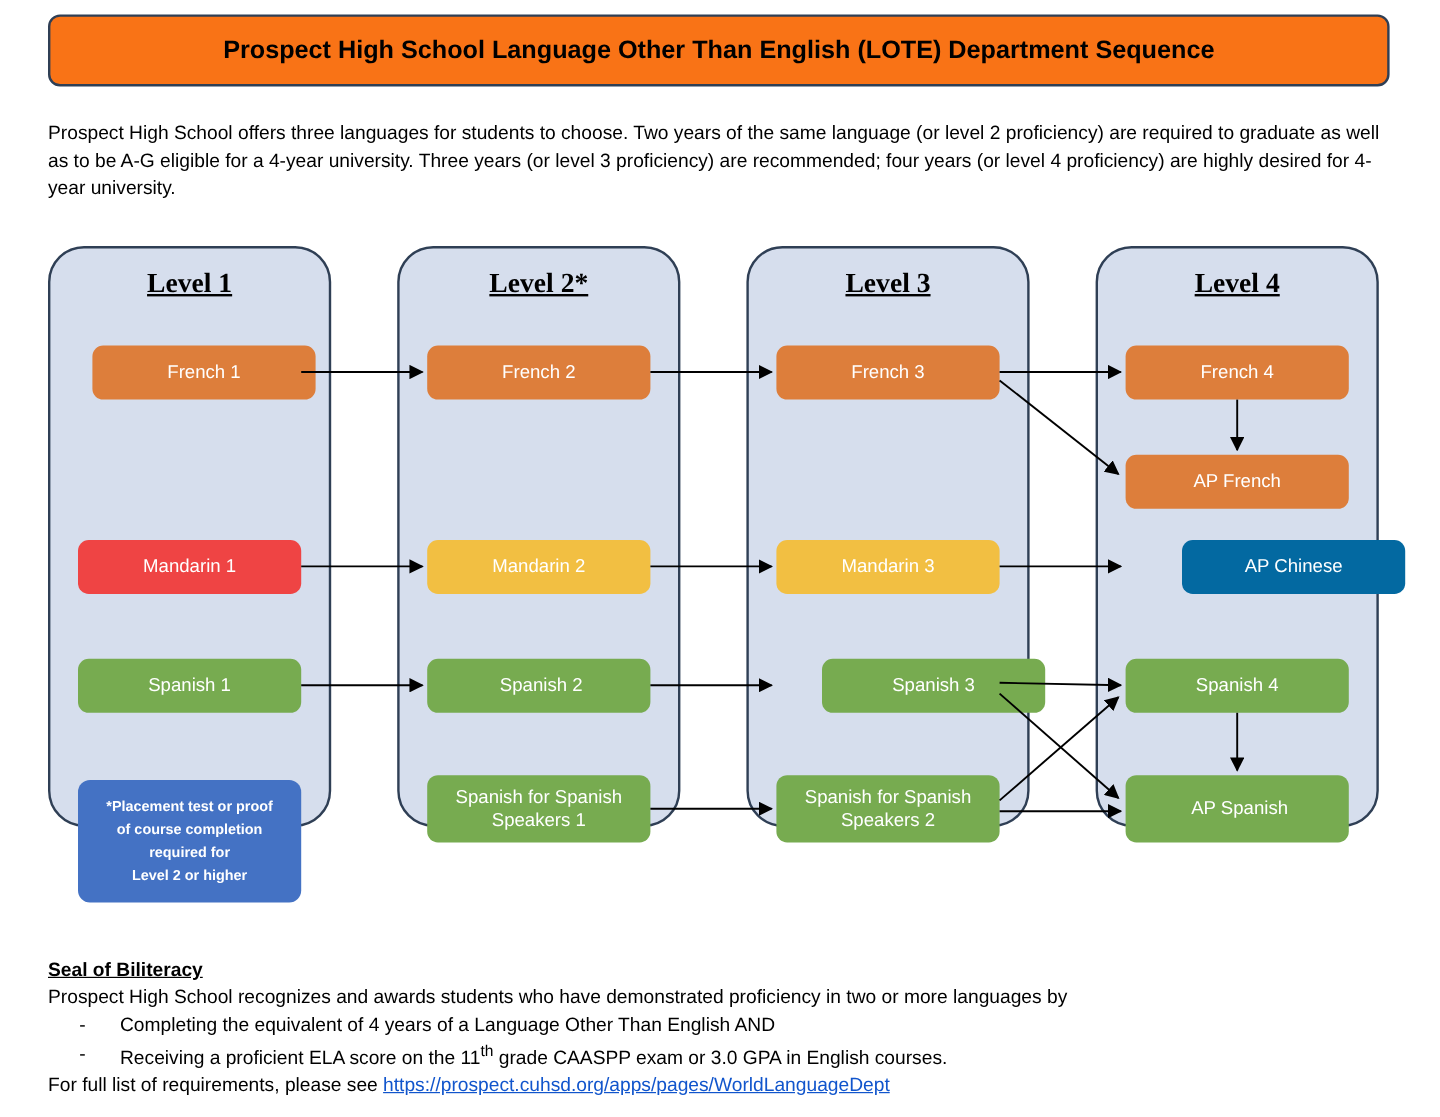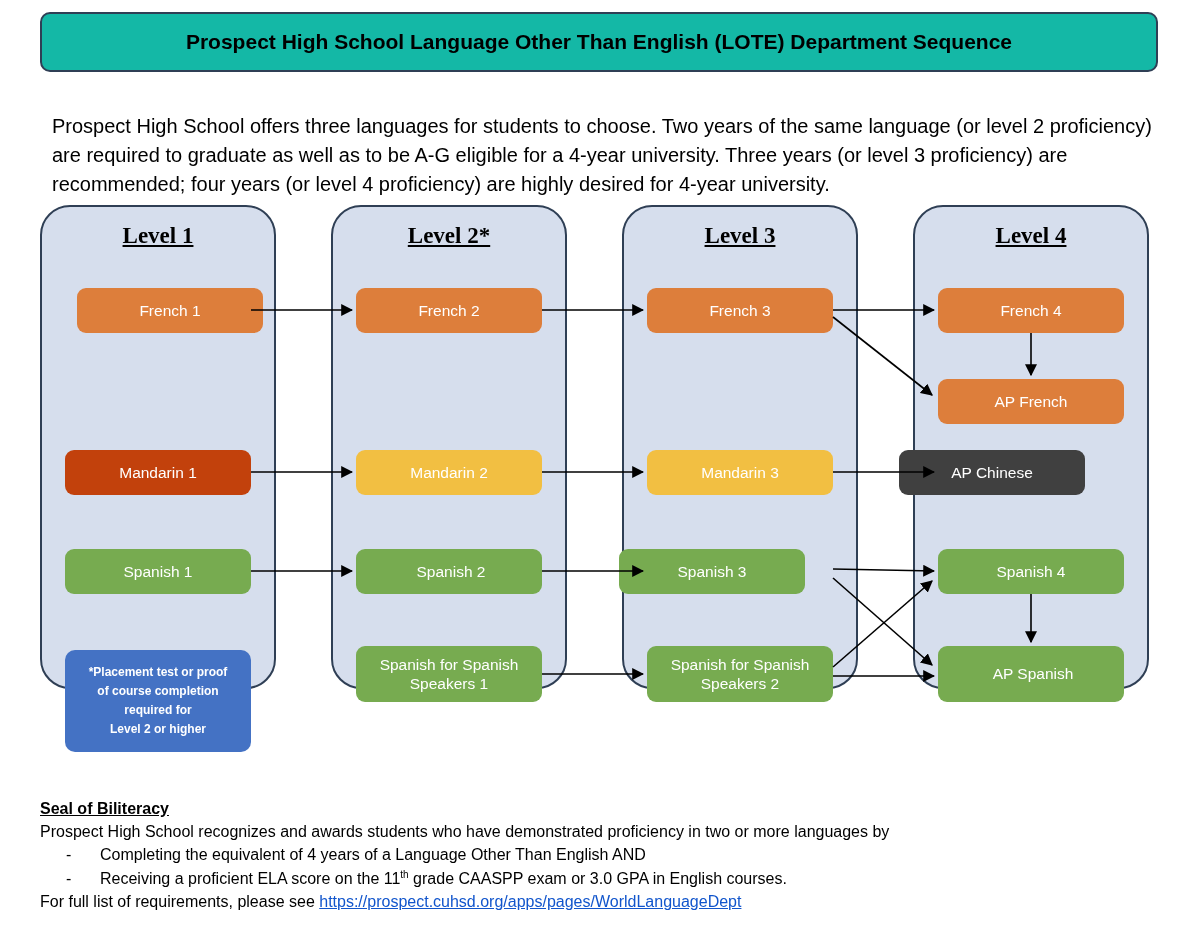--- a/index.html
+++ b/index.html
@@ -1,41 +1,41 @@
 <!DOCTYPE html>
 <html><head>
 <meta charset="utf-8">
 <style>
   html,body{margin:0;padding:0;background:#fff;}
   .page{position:relative;width:1200px;height:931px;background:#fff;font-family:"Liberation Sans",sans-serif;color:#000;overflow:hidden;}
 
-  .banner{position:absolute;left:40px;top:12px;width:1114px;height:56px;background:#14b8a6;border:2px solid #2F3F55;border-radius:10px;display:flex;align-items:center;justify-content:center;}
+  .banner{position:absolute;left:40px;top:12px;width:1114px;height:56px;background:#f97316;border:2px solid #2F3F55;border-radius:10px;display:flex;align-items:center;justify-content:center;}
   .banner span{font-weight:bold;font-size:21px;}
 
-  .intro{position:absolute;left:40px;top:100px;width:1122px;font-size:20px;line-height:1.45;margin:12px;}
+  .intro{position:absolute;left:40px;top:100px;width:1122px;font-size:16px;line-height:1.45;margin:0;}
 
   .panel{position:absolute;top:205px;width:236px;height:484px;background:#D6DEED;border:2px solid #2F3F55;border-radius:30px;box-sizing:border-box;}
   .panel h2{margin:16px 0 0;text-align:center;font-family:"Liberation Serif",serif;font-weight:bold;font-size:23px;text-decoration:underline;}
 
   .course{position:absolute;width:186px;height:45px;border-radius:9px;color:#fff;display:flex;align-items:center;justify-content:center;text-align:center;font-size:15.5px;line-height:1.25;padding:0 8px;box-sizing:border-box;}
   .tall{height:56px;}
   .orange{background:#DD7E3B;}
   .yellow{background:#F2BF42;}
   .green{background:#77AB50;}
 
   .note{position:absolute;left:65px;top:650px;width:186px;height:102px;background:#4472C4;border-radius:10px;color:#fff;font-size:12px;line-height:1.6;display:flex;align-items:center;justify-content:center;text-align:center;white-space:pre-line;font-weight:bold;}
 
   svg.arrows{position:absolute;left:0;top:0;width:1200px;height:931px;pointer-events:none;}
   svg.arrows line{stroke:#000;stroke-width:1.6;}
 
   .footer{position:absolute;left:40px;top:797px;width:1122px;font-size:16px;line-height:1.45;}
   .footer .heading{font-weight:bold;text-decoration:underline;}
   .bullet{display:flex;margin-left:26px;}
   .bullet .dash{width:34px;flex:none;}
-  sup{font-size:10px;}
+  sup{font-size:13px;}
   a.link{color:#1155CC;text-decoration:underline;cursor:pointer;}
 </style>
 </head>
 <body>
 
 <div class="page">
 
   <div class="banner">
     <span>Prospect High School Language Other Than English (LOTE) Department Sequence</span>
   </div>
@@ -49,36 +49,36 @@
     <h2>Level 2*</h2>
   </div>
   <div class="panel" style="left:622px">
     <h2>Level 3</h2>
   </div>
   <div class="panel" style="left:913px">
     <h2>Level 4</h2>
   </div>
 
   <div class="course orange" style="left: 65px; top: 288px; background-color: rgb(221, 126, 59); margin-left: 12px;">French 1</div>
-  <div class="course yellow" style="left: 65px; top: 450px; background-color: #c2410c;">Mandarin 1</div>
+  <div class="course yellow" style="left: 65px; top: 450px; background-color: #ef4444;">Mandarin 1</div>
   <div class="course green" style="left: 65px; top: 549px; background-color: rgb(119, 171, 80);">Spanish 1</div>
 
   <div class="course orange" style="left: 356px; top: 288px; background-color: rgb(221, 126, 59);">French 2</div>
   <div class="course yellow" style="left: 356px; top: 450px; background-color: rgb(242, 191, 66);">Mandarin 2</div>
   <div class="course green" style="left: 356px; top: 549px; background-color: rgb(119, 171, 80); padding-left: 12px;">Spanish 2</div>
   <div class="course green tall" style="left: 356px; top: 646px; background-color: rgb(119, 171, 80);">Spanish for Spanish Speakers 1</div>
 
   <div class="course orange" style="left: 647px; top: 288px; background-color: rgb(221, 126, 59);">French 3</div>
   <div class="course yellow" style="left: 647px; top: 450px; background-color: rgb(242, 191, 66);">Mandarin 3</div>
-  <div class="course green" style="left: 619px; top: 549px; background-color: rgb(119, 171, 80);">Spanish 3</div>
+  <div class="course green" style="left: 685px; top: 549px; background-color: rgb(119, 171, 80);">Spanish 3</div>
   <div class="course green tall" style="left: 647px; top: 646px; background-color: rgb(119, 171, 80);">Spanish for Spanish Speakers 2</div>
 
   <div class="course orange" style="left: 938px; top: 288px; background-color: rgb(221, 126, 59);">French 4</div>
   <div class="course orange" style="left: 938px; top: 379px; background-color: rgb(221, 126, 59);">AP French</div>
-  <div class="course yellow" style="left: 899px; top: 450px; background-color: #404040;">AP Chinese</div>
+  <div class="course yellow" style="left: 985px; top: 450px; background-color: #0369a1;">AP Chinese</div>
   <div class="course green" style="left: 938px; top: 549px; background-color: rgb(119, 171, 80);">Spanish 4</div>
   <div class="course green tall" style="left: 938px; top: 646px; background-color: rgb(119, 171, 80); padding-left: 12px;">AP Spanish</div>
 
   <div class="note" style="background-color: rgb(68, 114, 196);">*Placement test or proof
 of course completion
 required for
 Level 2 or higher</div>
 
   <svg class="arrows">
     <defs>

